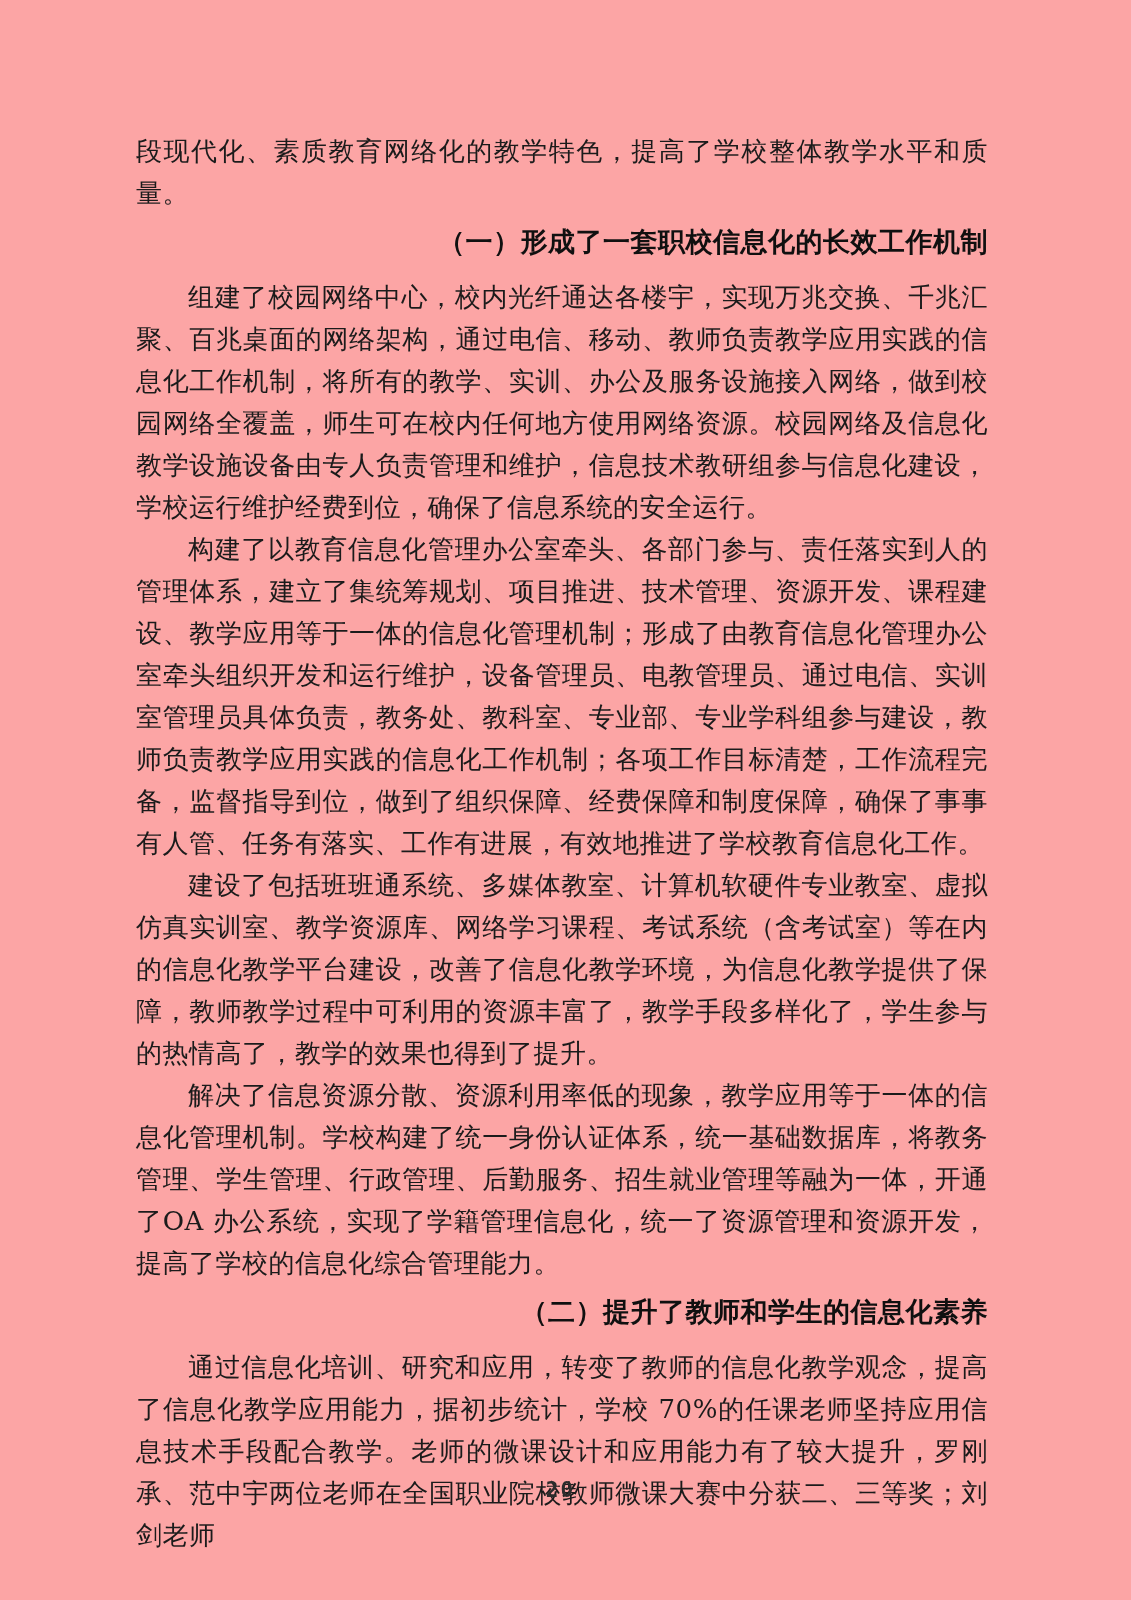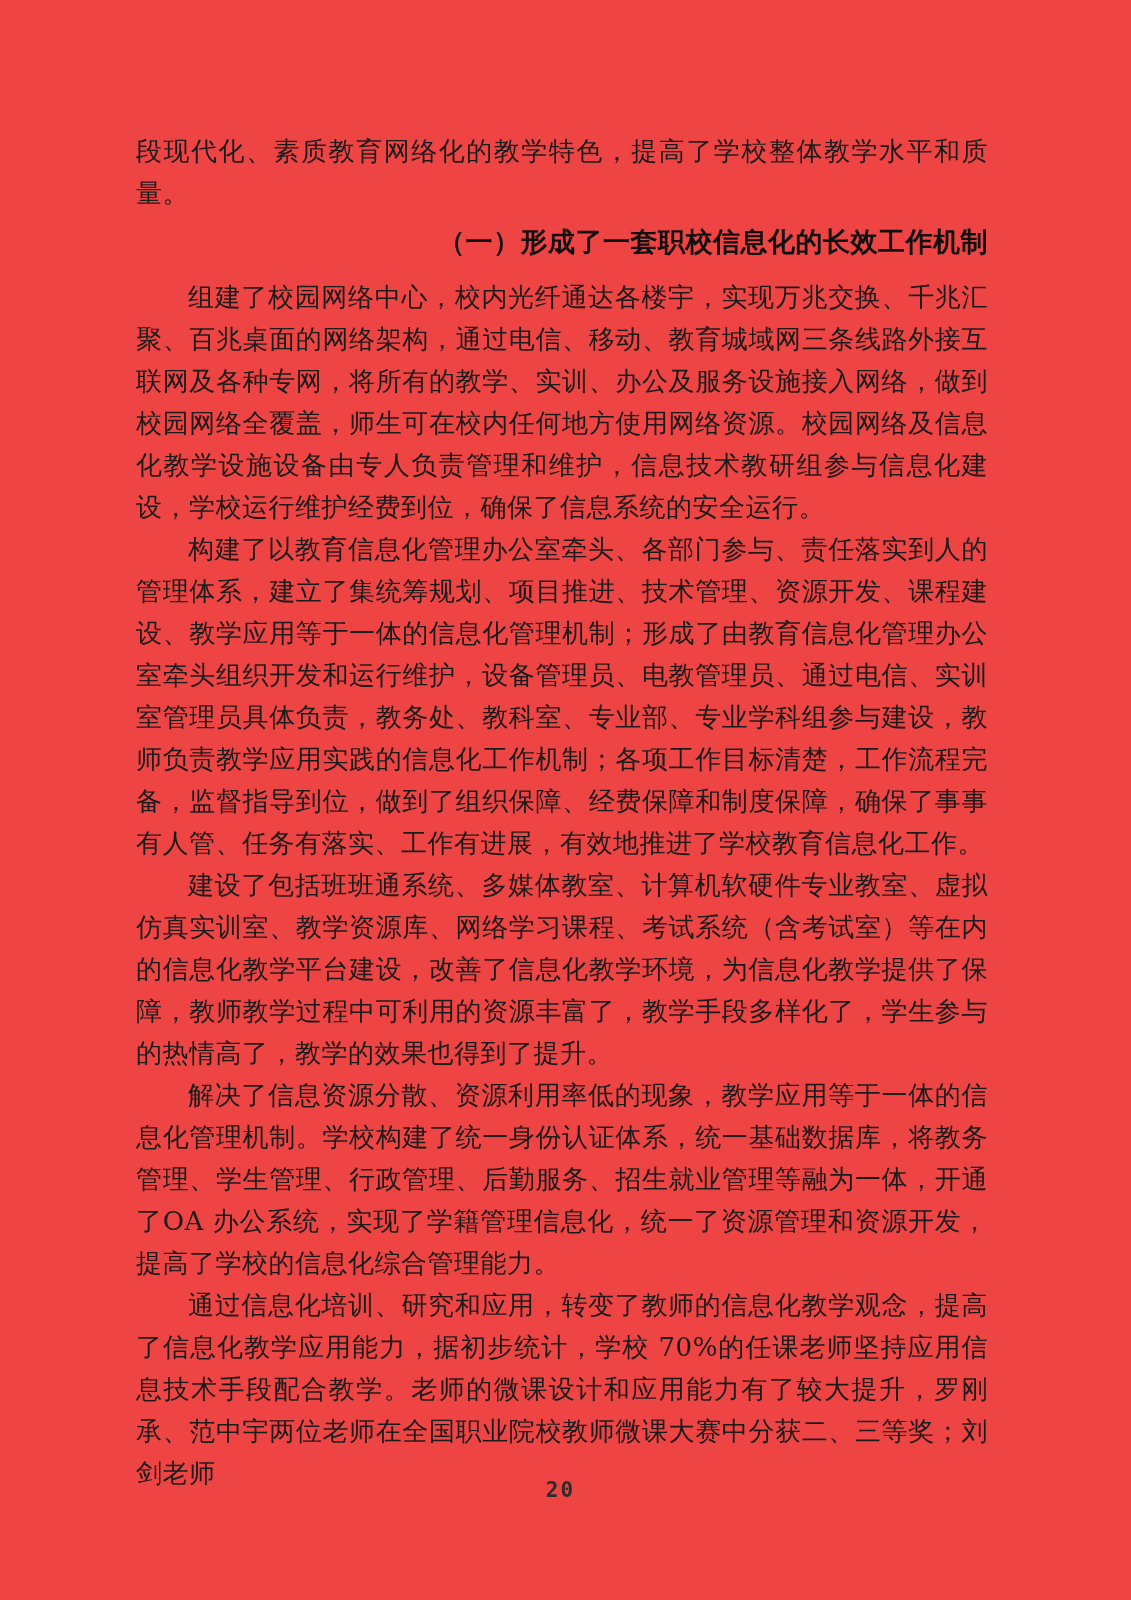--- a/index.html
+++ b/index.html
@@ -4,21 +4,21 @@
 <style>
   html, body {
     margin: 0;
     padding: 0;
     background: #ffffff;
   }
   .page {
     position: relative;
     width: 1131px;
     height: 1600px;
-    background: #ef4444;
+    background: #fca5a5;
     overflow: hidden;
     font-family: "DejaVu Serif", "Liberation Serif", serif;
     color: #1b1b1b;
   }
   .content {
     position: absolute;
     left: 136px;
     top: 130px;
     width: 852px;
     font-size: 26px;
@@ -56,26 +56,27 @@
 </style>
 </head>
 <body>
 
 <div class="page">
   <div class="content">
     <p class="para no-indent">段现代化、素质教育网络化的教学特色，提高了学校整体教学水平和质量。</p>
 
     <h3 class="heading">（一）形成了一套职校信息化的长效工作机制</h3>
 
-    <p class="para">组建了校园网络中心，校内光纤通达各楼宇，实现万兆交换、千兆汇聚、百兆桌面的网络架构，通过电信、移动、教育城域网三条线路外接互联网及各种专网，将所有的教学、实训、办公及服务设施接入网络，做到校园网络全覆盖，师生可在校内任何地方使用网络资源。校园网络及信息化教学设施设备由专人负责管理和维护，信息技术教研组参与信息化建设，学校运行维护经费到位，确保了信息系统的安全运行。</p>
+    <p class="para">组建了校园网络中心，校内光纤通达各楼宇，实现万兆交换、千兆汇聚、百兆桌面的网络架构，通过电信、移动、教师负责教学应用实践的信息化工作机制，将所有的教学、实训、办公及服务设施接入网络，做到校园网络全覆盖，师生可在校内任何地方使用网络资源。校园网络及信息化教学设施设备由专人负责管理和维护，信息技术教研组参与信息化建设，学校运行维护经费到位，确保了信息系统的安全运行。</p>
 
     <p class="para">构建了以教育信息化管理办公室牵头、各部门参与、责任落实到人的管理体系，建立了集统筹规划、项目推进、技术管理、资源开发、课程建设、教学应用等于一体的信息化管理机制；形成了由教育信息化管理办公室牵头组织开发和运行维护，设备管理员、电教管理员、通过电信、实训室管理员具体负责，教务处、教科室、专业部、专业学科组参与建设，教师负责教学应用实践的信息化工作机制；各项工作目标清楚，工作流程完备，监督指导到位，做到了组织保障、经费保障和制度保障，确保了事事有人管、任务有落实、工作有进展，有效地推进了学校教育信息化工作。</p>
 
     <p class="para">建设了包括班班通系统、多媒体教室、计算机软硬件专业教室、虚拟仿真实训室、教学资源库、网络学习课程、考试系统（含考试室）等在内的信息化教学平台建设，改善了信息化教学环境，为信息化教学提供了保障，教师教学过程中可利用的资源丰富了，教学手段多样化了，学生参与的热情高了，教学的效果也得到了提升。</p>
 
     <p class="para">解决了信息资源分散、资源利用率低的现象，教学应用等于一体的信息化管理机制。学校构建了统一身份认证体系，统一基础数据库，将教务管理、学生管理、行政管理、后勤服务、招生就业管理等融为一体，开通了OA 办公系统，实现了学籍管理信息化，统一了资源管理和资源开发，提高了学校的信息化综合管理能力。</p>
 
+    <h3 class="heading">（二）提升了教师和学生的信息化素养</h3>
 
     <p class="para">通过信息化培训、研究和应用，转变了教师的信息化教学观念，提高了信息化教学应用能力，据初步统计，学校 70%的任课老师坚持应用信息技术手段配合教学。老师的微课设计和应用能力有了较大提升，罗刚承、范中宇两位老师在全国职业院校教师微课大赛中分获二、三等奖；刘剑老师</p>
   </div>
 
   <div class="page-number">20</div>
 </div>
 
 </body></html>

